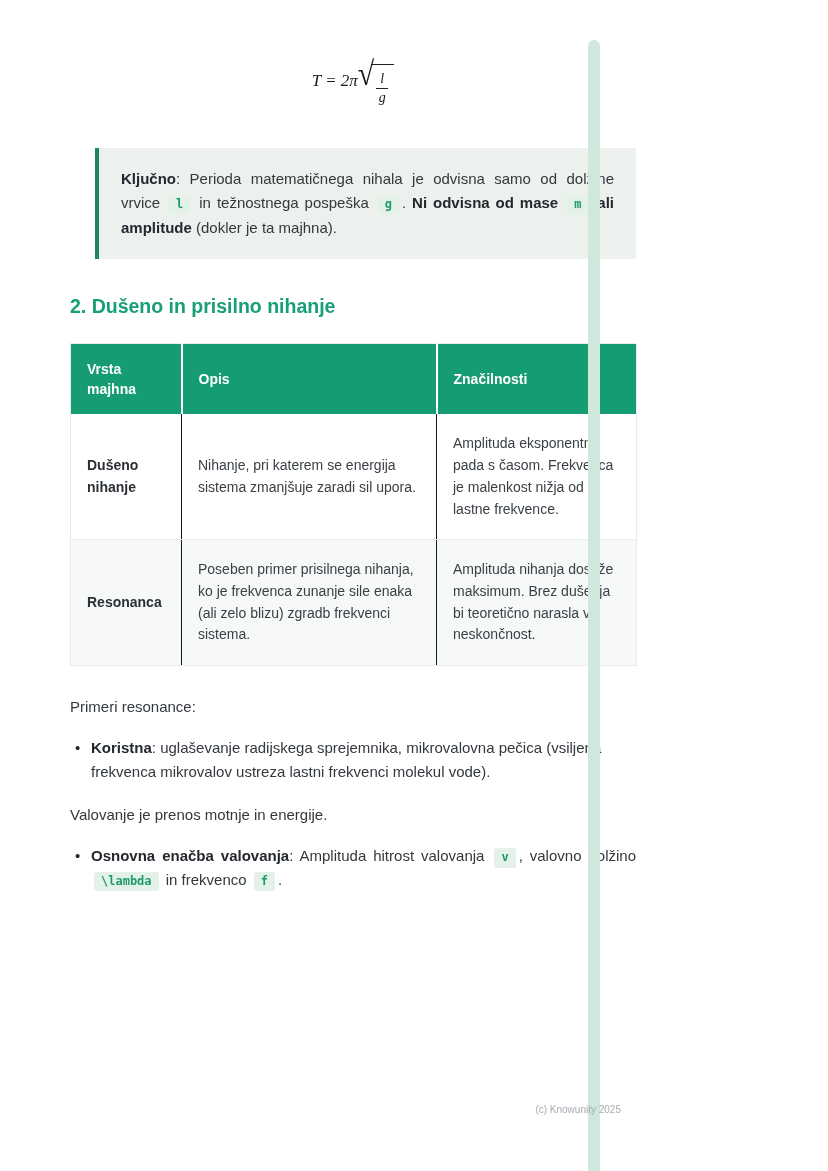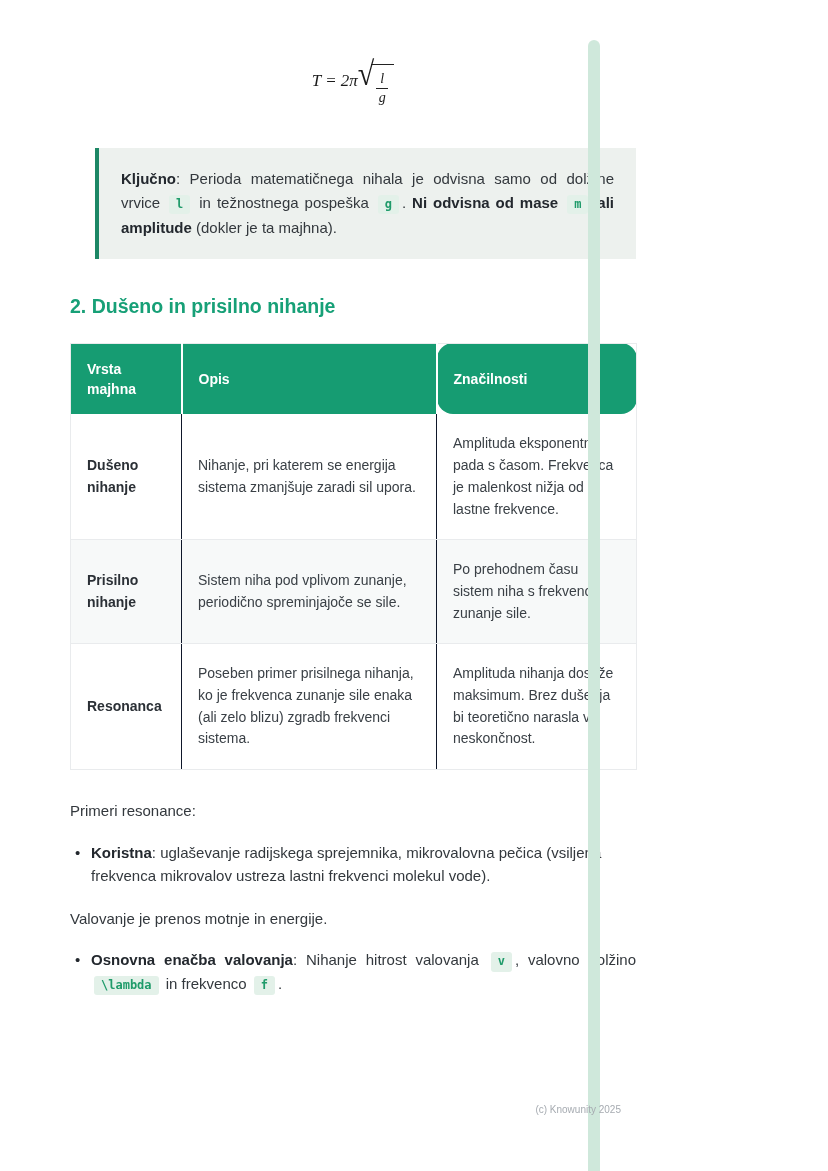--- a/index.html
+++ b/index.html
@@ -36,21 +36,21 @@
   
   .h2 { margin-top:36px; color:#17a077; font-size:19.5px; font-weight:bold; }
 
   
   table.data { margin-top:25px; width:566px; border-collapse:collapse; table-layout:fixed; font-size:14px; border:1px solid #e9ebed; }
   col.c1 { width:111px; } col.c2 { width:255px; } col.c3 { width:200px; }
   th {
     background:#169c72; color:#ffffff; text-align:left; font-weight:bold;
     padding:15px 16px; vertical-align:middle; border-right:2px solid #ffffff; line-height:1.45;
   }
-  th:last-child { border-right:none;border-radius:16px; }
+  th:last-child { border-right:none; }
   td {
     padding:19px 16px; line-height:1.55; vertical-align:middle;
     border-bottom:1px solid #e9ebed; border-right:1px solid #0f172a; color:#3a4046;
   }
   td:last-child { border-right:none; }
   td.rowhead { font-weight:bold; color:#2b3036; }
   tbody tr:nth-child(2) { background:#f7f9f9; }
 
   
   .para { margin-top:30px; font-size:15px; line-height:1.5; color:#33383d; }
@@ -102,45 +102,40 @@
           <th>Značilnosti</th>
         </tr>
       </thead>
       <tbody>
         <tr>
           <td class="rowhead">Dušeno nihanje</td>
           <td>Nihanje, pri katerem se energija sistema zmanjšuje zaradi sil upora.</td>
           <td>Amplituda eksponentno pada s časom. Frekvenca je malenkost nižja od lastne frekvence.</td>
         </tr>
         <tr>
-          <td class="rowhead">Prisilno nihanje</td>
-          <td>Sistem niha pod vplivom zunanje, periodično spreminjajoče se sile.</td>
-          <td>Po prehodnem času sistem niha s frekvenco zunanje sile.</td>
-        </tr>
-        <tr>
           <td class="rowhead">Resonanca</td>
           <td>Poseben primer prisilnega nihanja, ko je frekvenca zunanje sile enaka (ali zelo blizu) zgradb frekvenci sistema.</td>
           <td>Amplituda nihanja doseže maksimum. Brez dušenja bi teoretično narasla v neskončnost.</td>
         </tr>
       </tbody>
     </table>
 
     <p class="para">Primeri resonance:</p>
 
     <div class="bullets">
       <div class="bullet">
         <span class="b">Koristna</span><span>: uglaševanje radijskega sprejemnika, mikrovalovna pečica (vsiljena frekvenca mikrovalov ustreza lastni frekvenci molekul vode).</span>
       </div>
     </div>
 
     <p class="para" style="margin-top:20px;">Valovanje je prenos motnje in energije.</p>
 
     <div class="bullets">
       <div class="bullet justify">
-        <span class="b">Osnovna enačba valovanja</span><span>: Nihanje hitrost valovanja</span>
+        <span class="b">Osnovna enačba valovanja</span><span>: Amplituda hitrost valovanja</span>
         <code class="chip">v</code><span>, valovno dolžino</span>
         <code class="chip">\lambda</code>
         <span>in frekvenco</span>
         <code class="chip">f</code><span>.</span>
       </div>
     </div>
 
   </div>
 
   <div class="side-bar"></div>

